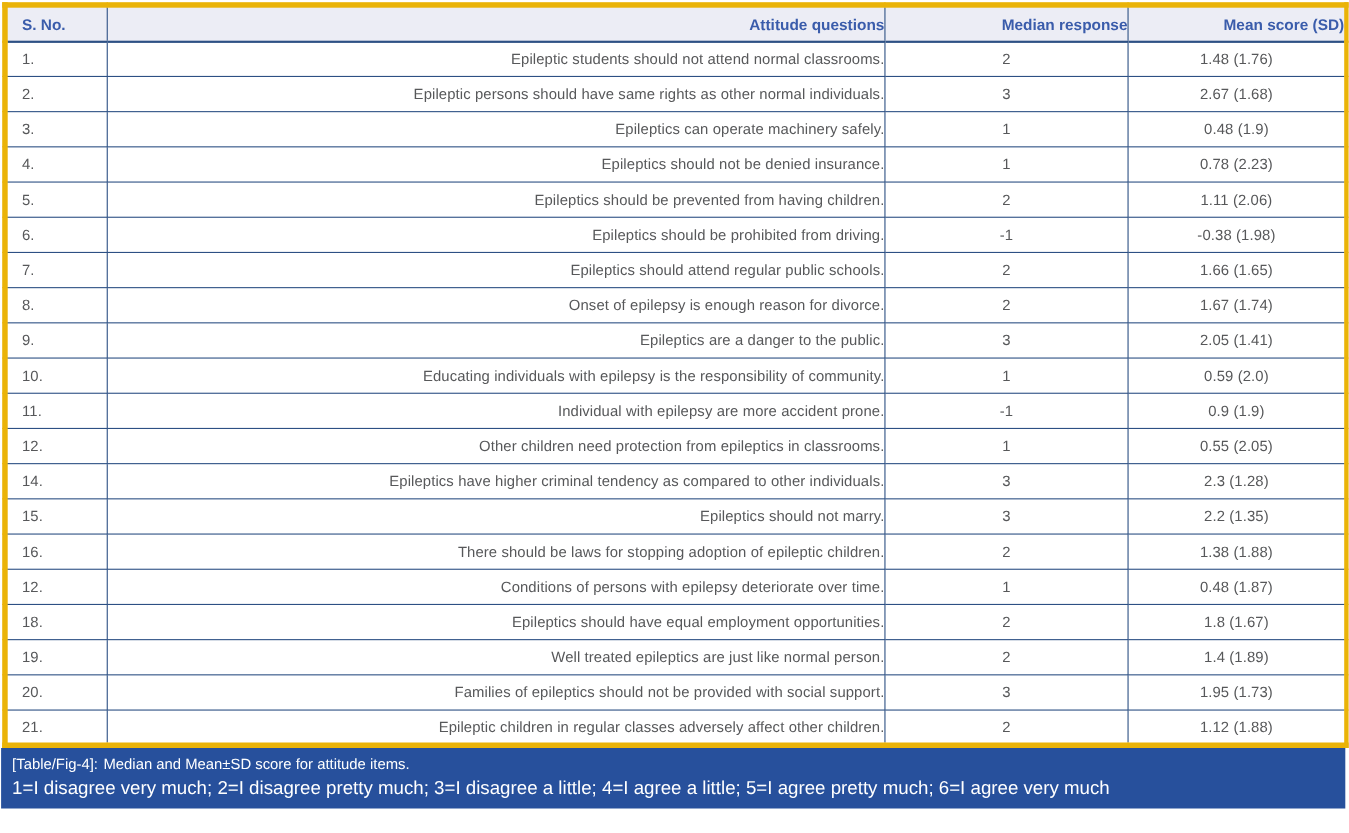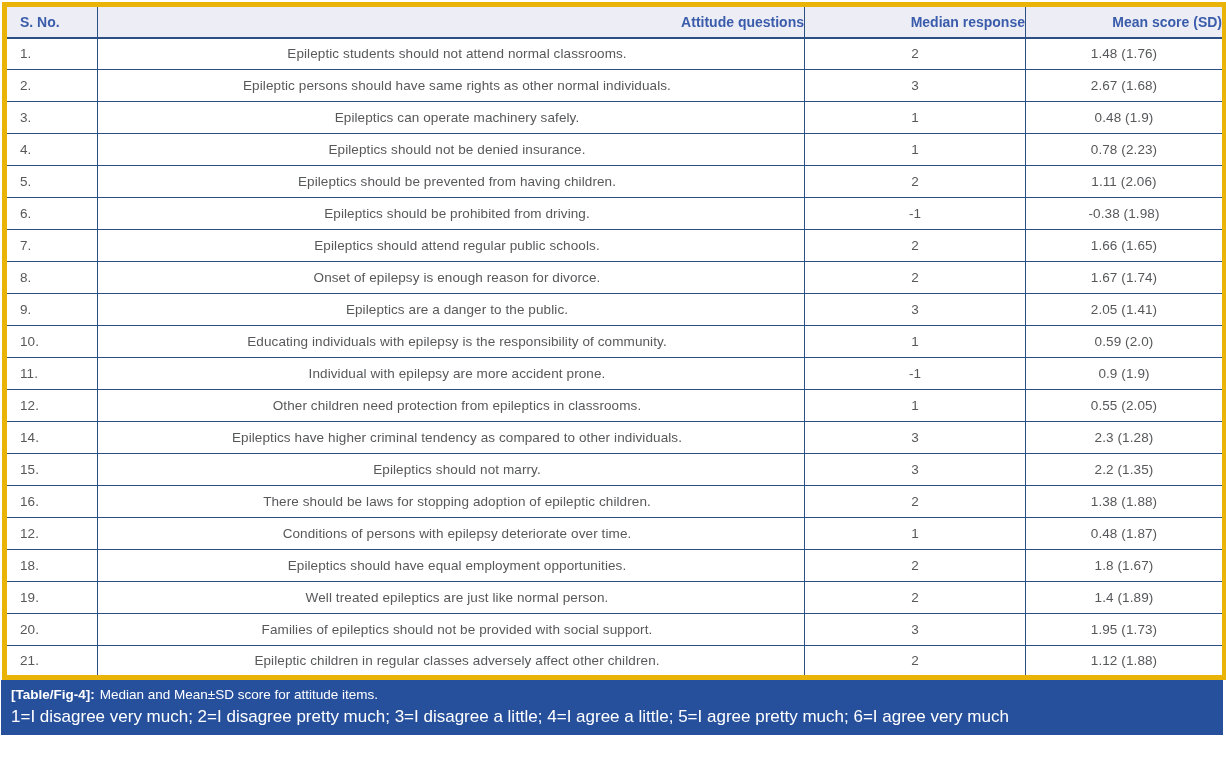--- a/index.html
+++ b/index.html
@@ -42,35 +42,35 @@
     height: 32px;
     font-size: 13.5px;
     color: #57585a;
     vertical-align: middle;
     padding: 0;
     text-align: center;
     background: #ffffff;
     letter-spacing: 0.1px;
   }
   td.cell-sno { text-align: left; padding-left: 13px; }
-  td.cell-question { text-align: center; padding-left: 12px; }
+  td.cell-question { text-align: right; padding-left: 12px; }
   .caption-band {
     width: 1222px;
     margin-left: -1px;
     background: #27509c;
     color: #ffffff;
     padding: 6px 10px 7px 10px;
     min-height: 45px;
   }
   .caption-line1 {
     font-size: 13.5px;
     line-height: 1.35;
   }
   .caption-label {
-    font-weight: bold;
+    font-weight: normal;
     margin-right: 5px;
   }
   .caption-line2 {
     font-size: 17px;
     line-height: 1.3;
     margin-top: 2px;
   }
 </style>
 </head>
 <body>

